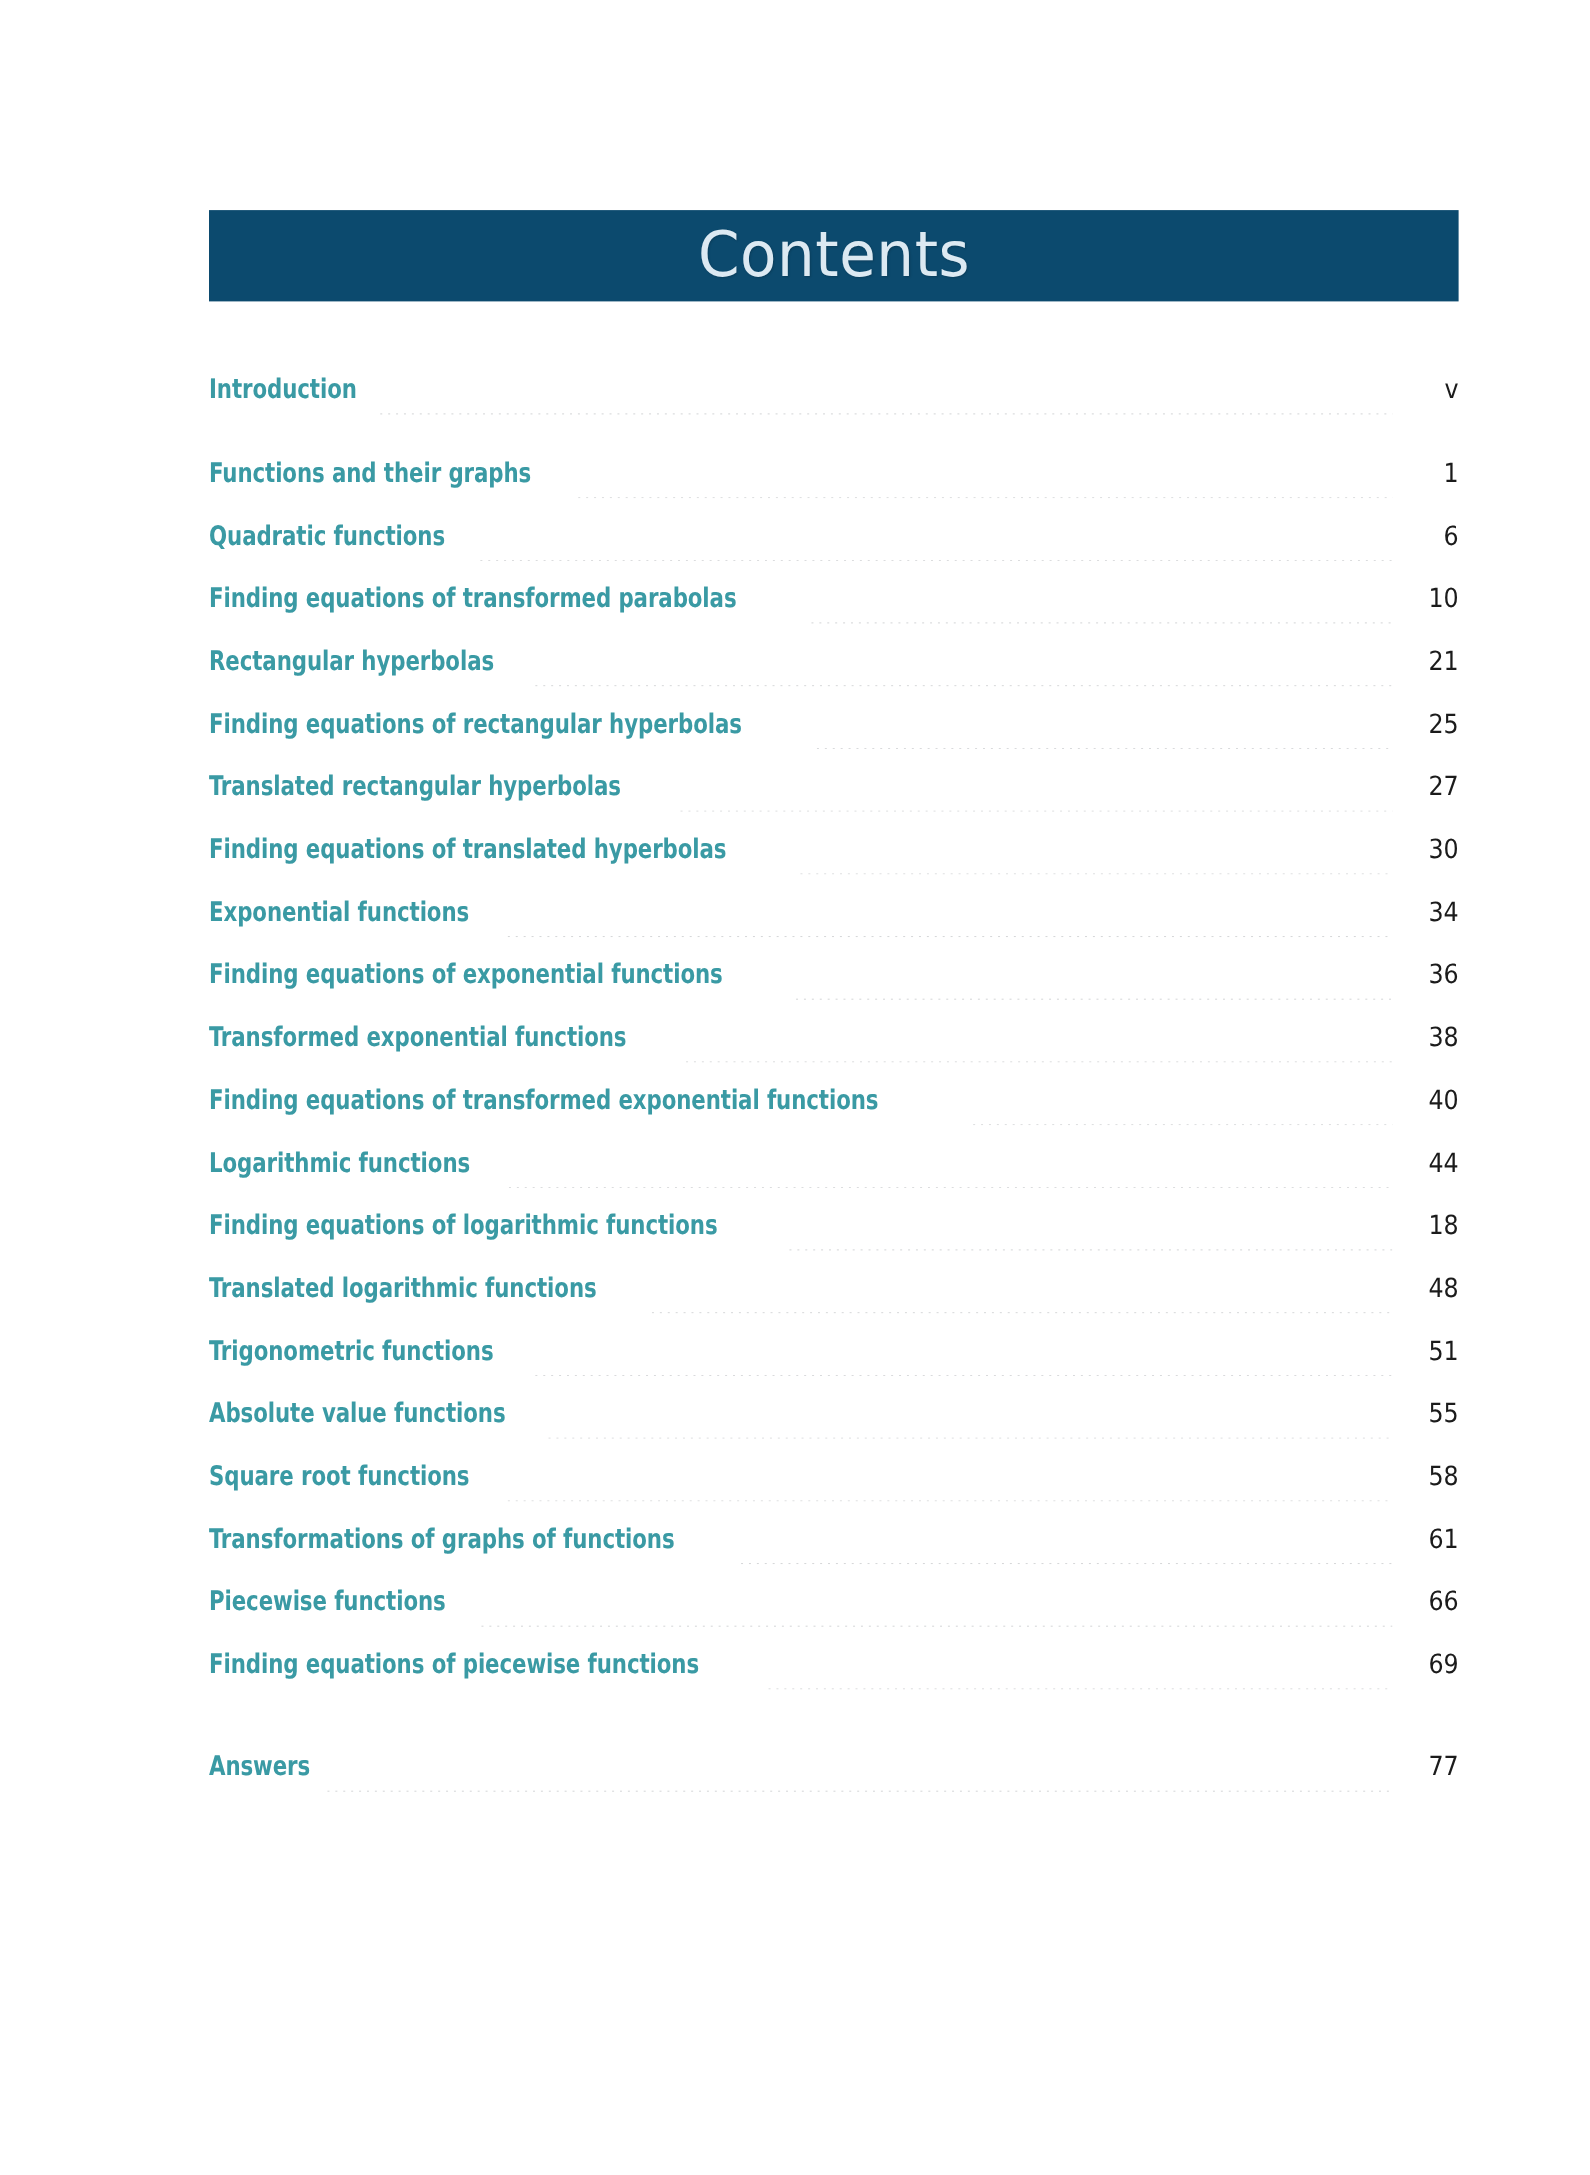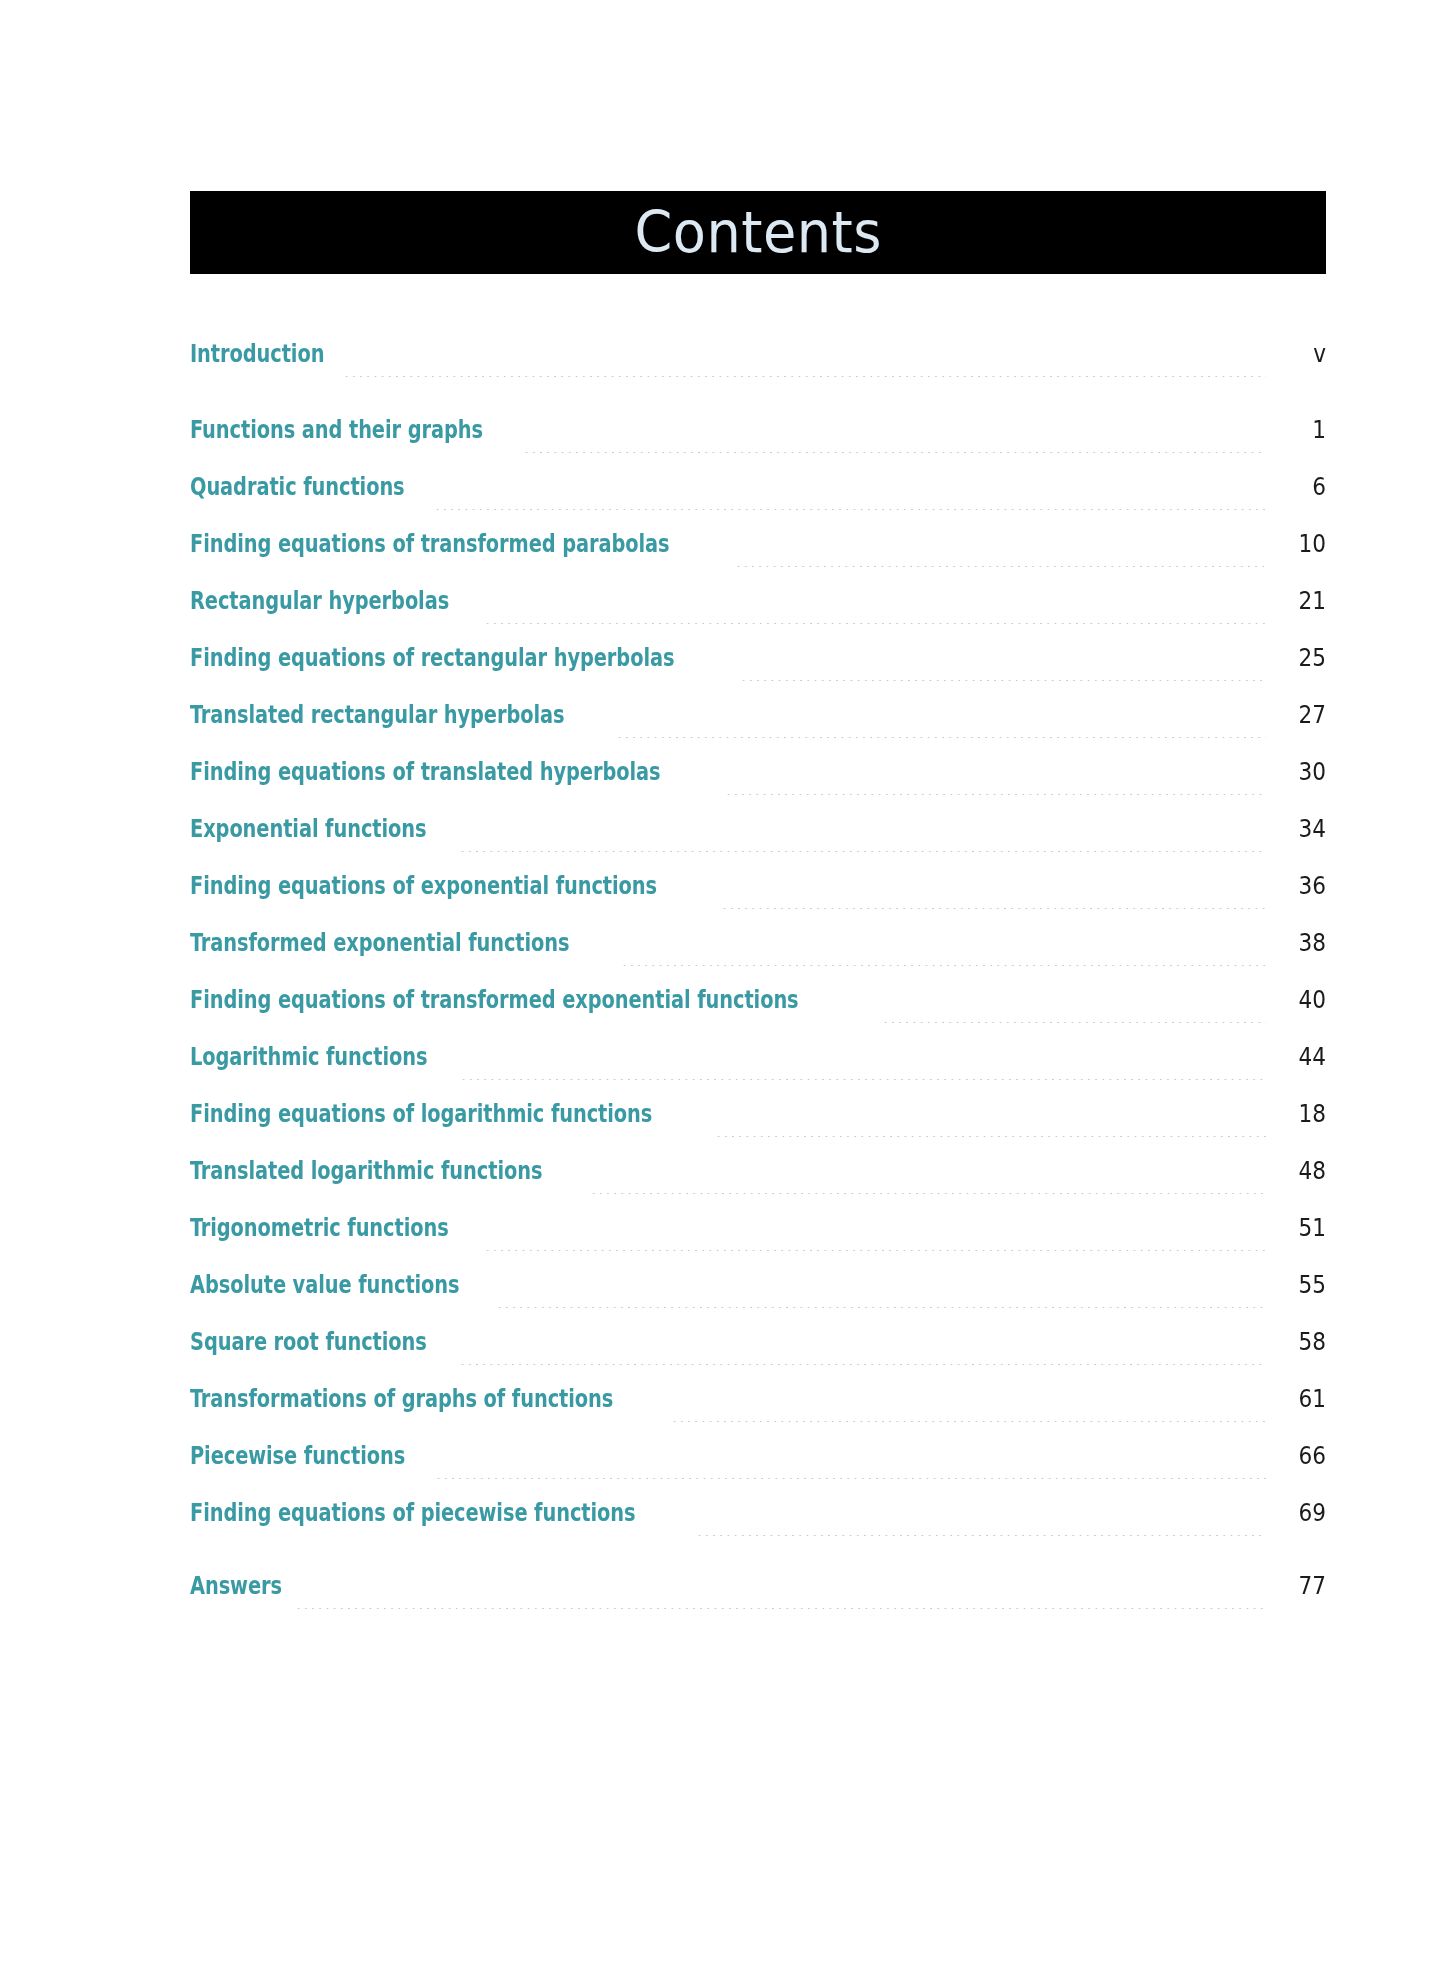--- a/index.html
+++ b/index.html
@@ -23,21 +23,21 @@
     overflow: hidden;
   }
 
   
   .title-bar {
     position: absolute;
     left: 190px;
     top: 191px;
     width: 1136px;
     height: 83px;
-    background: #000000;
+    background: #0c4a6e;
     display: flex;
     align-items: center;
     justify-content: center;
   }
   .title-text {
     color: #dce9f2;
     font-family: "DejaVu Sans", sans-serif;
     font-size: 57px;
     font-weight: 400;
     letter-spacing: 0.5px;
@@ -54,21 +54,21 @@
     width: 1136px;
   }
 
   .toc-row {
     display: flex;
     align-items: center;
     width: 100%;
     height: 57px;
   }
   .toc-row.gap-before {
-    margin-top: 16px;
+    margin-top: 36px;
   }
   .toc-row.intro {
     margin-bottom: 19px;
   }
 
   .toc-label {
     color: #3a9aa4;
     font-family: "DejaVu Sans Condensed", "Liberation Sans Narrow", "Liberation Sans", sans-serif;
     font-size: 24.5px;
     font-weight: 700;

